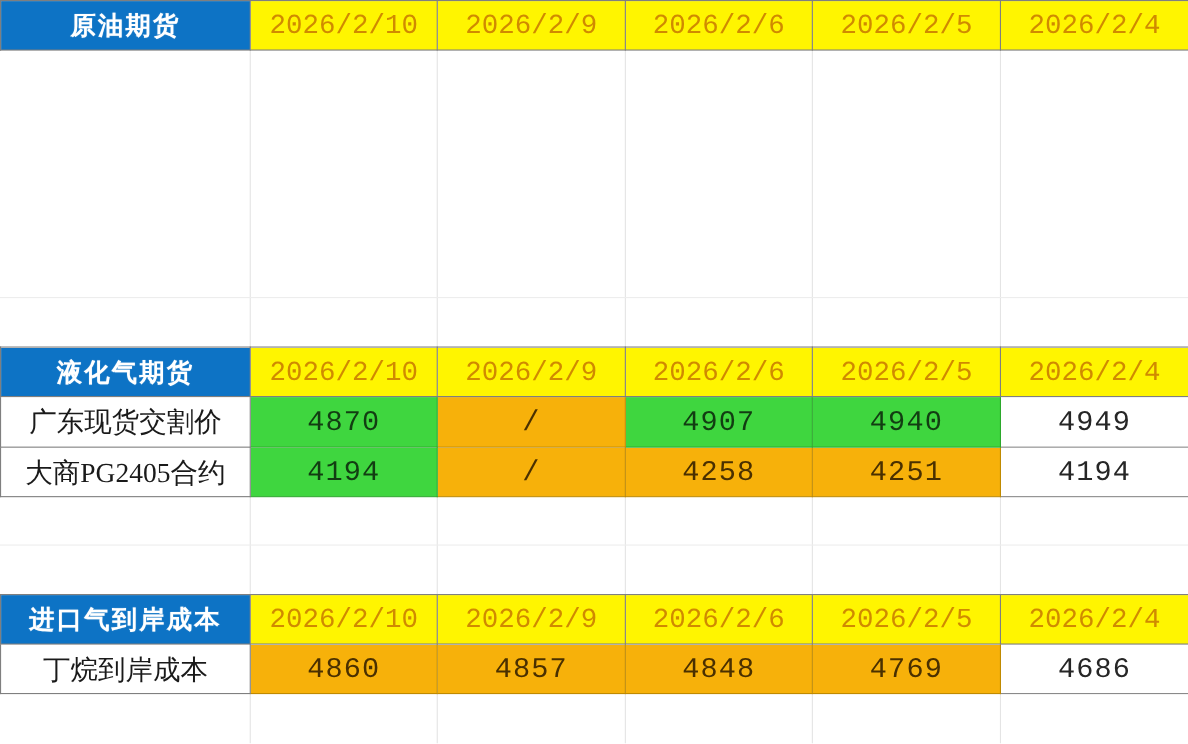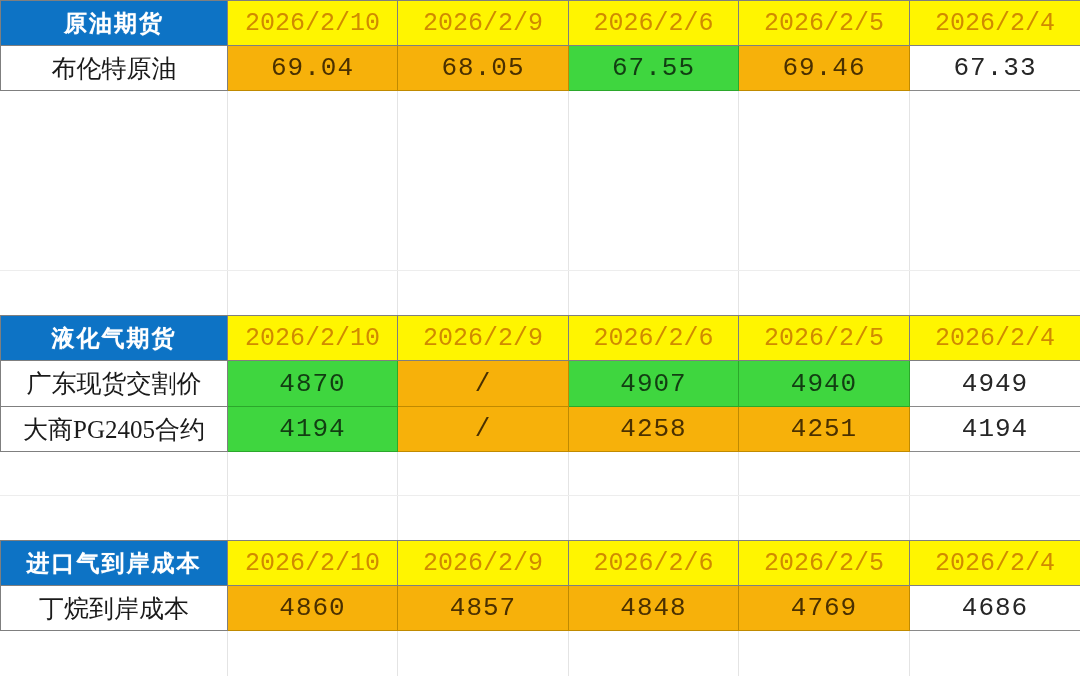--- a/index.html
+++ b/index.html
@@ -146,28 +146,20 @@
         <tr style="height: 45px;">
           <th class="hdr-title">原油期货</th>
           <th class="hdr-date">2026/2/10</th>
           <th class="hdr-date">2026/2/9</th>
           <th class="hdr-date">2026/2/6</th>
           <th class="hdr-date">2026/2/5</th>
           <th class="hdr-date">2026/2/4</th>
         </tr>
       </thead>
       <tbody>
-        <tr style="height: 45px;">
-          <td class="lbl">布伦特原油</td>
-          <td class="val bg-orange">69.04</td>
-          <td class="val bg-orange">68.05</td>
-          <td class="val bg-green">67.55</td>
-          <td class="val bg-orange">69.46</td>
-          <td class="val bg-white">67.33</td>
-        </tr>
       </tbody>
     </table>
     <table class="tbl" style="top: 315px;">
       <colgroup>
         <col class="c-label">
         <col class="c-d1">
         <col class="c-d2">
         <col class="c-d3">
         <col class="c-d4">
         <col class="c-d5">

